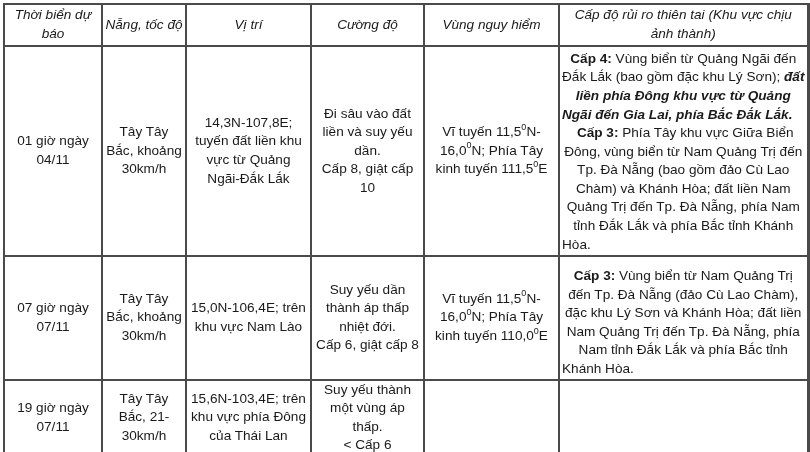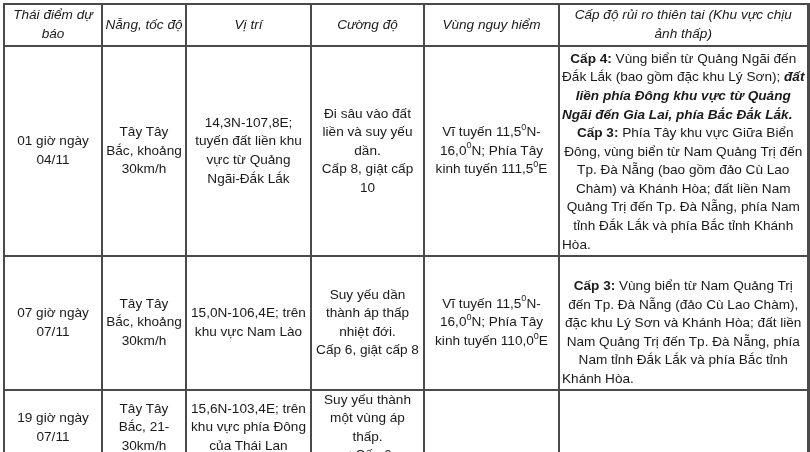--- a/index.html
+++ b/index.html
@@ -19,46 +19,46 @@
     text-align: center;
     overflow: hidden;
   }
   table.forecast th { font-weight: normal; font-style: italic; height: 40px; }
   .outer-border { border-right: 3px solid #4a4a4a !important; }
   .row1 td { height: 206px; }
   .row2 td { height: 111px; }
   .row3 td { height: 73px; }
   td.risk { text-align: justify; text-align-last: left; padding: 0 3px; vertical-align: top; }
   td.risk.r1 { padding-top: 2px; }
-  td.risk.r2 { padding-top: 20px; }
+  td.risk.r2 { padding-top: 10px; }
   .b { font-weight: bold; }
   .bi { font-weight: bold; font-style: italic; }
   sup { font-size: 9px; line-height: 0; position: relative; top: -1px; }
   .indent { padding-left: 4px; }
 </style>
 </head>
 <body>
 
 <table class="forecast">
   <colgroup>
     <col style="width:98px">
     <col style="width:84px">
     <col style="width:125px">
     <col style="width:113px">
     <col style="width:135px">
     <col style="width:249px">
   </colgroup>
   <thead>
     <tr>
-      <th>Thái điểm dự báo</th>
+      <th>Thời biển dự báo</th>
       <th>Nẵng, tốc độ</th>
       <th>Vị trí</th>
       <th>Cường độ</th>
       <th>Vùng nguy hiểm</th>
-      <th class="outer-border">Cấp độ rủi ro thiên tai (Khu vực chịu ảnh thấp)</th>
+      <th class="outer-border">Cấp độ rủi ro thiên tai (Khu vực chịu ảnh thành)</th>
     </tr>
   </thead>
   <tbody>
     <tr class="row1">
       <td>01 giờ ngày 04/11</td>
       <td>Tây Tây Bắc, khoảng 30km/h</td>
       <td>14,3N-107,8E; tuyến đất liền khu vực từ Quảng Ngãi-Đắk Lắk</td>
       <td>
         <span>Đi sâu vào đất liền và suy yếu dần.</span><br>
         <span>Cấp 8, giật cấp 10</span>

